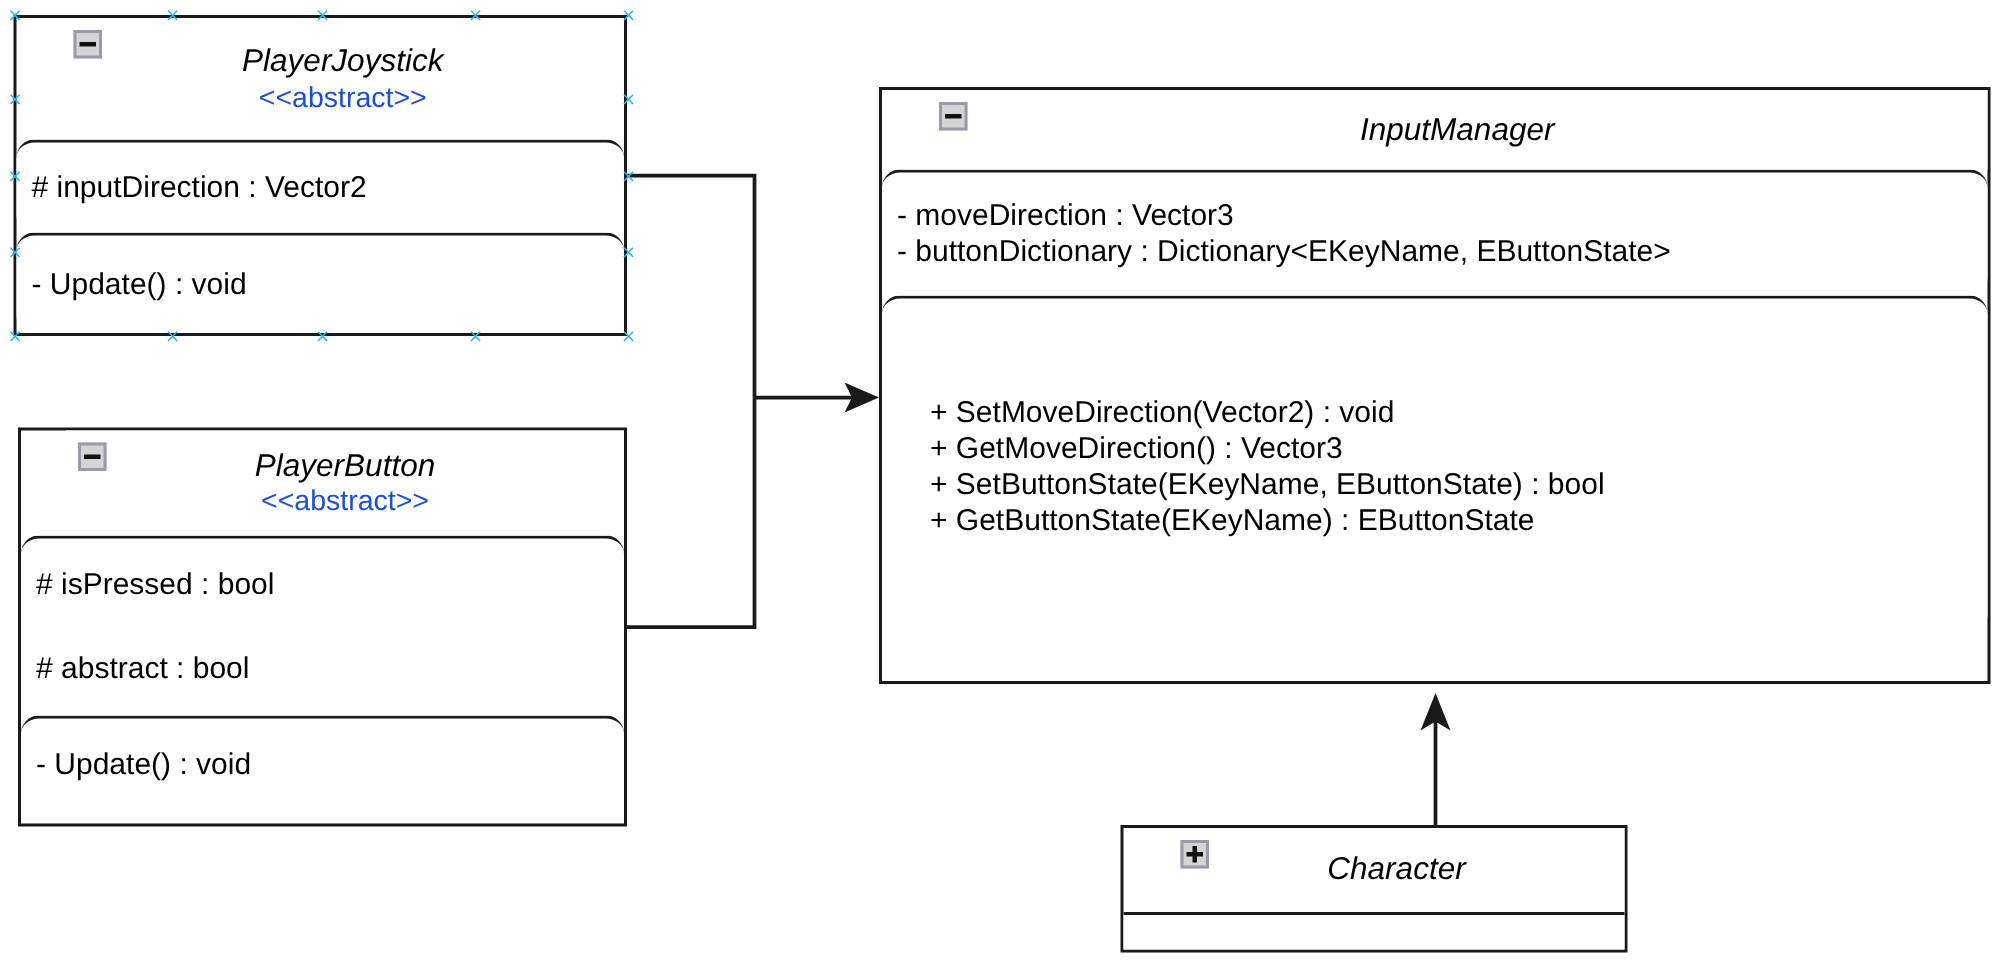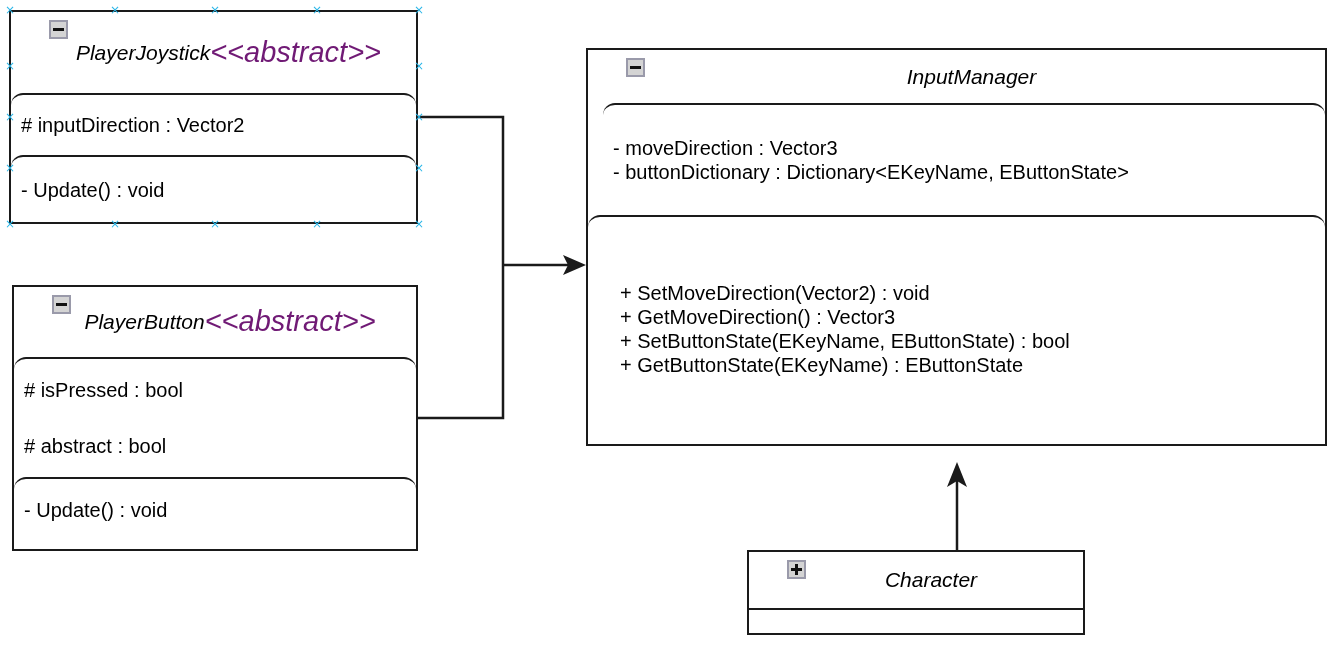--- a/index.html
+++ b/index.html
@@ -29,37 +29,36 @@
     position: relative;
     background: #ffffff;
   }
   .uml-compartment + .uml-compartment {
     border-top: 2px solid #1a1a1a;
   }
 
   
   .uml-header {
     display: flex;
-    flex-direction: row;
+    flex-direction: column;
     align-items: center;
     justify-content: center;
     text-align: center;
     margin-left: 30px;
   }
   .uml-class-name {
     font-style: italic;
     font-size: 21px;
     color: #000000;
     line-height: 1.22;
     white-space: nowrap;
   }
   .uml-stereotype {
-    font-style: italic;
-    font-size: 29px;
-    color: #701a75;
+    font-size: 19px;
+    color: #1d4ed8;
     line-height: 1.22;
     white-space: nowrap;
   }
 
   
   .uml-toggle {
     position: absolute;
     left: 8px;
     top: 8px;
     width: 19px;
@@ -190,28 +189,28 @@
     </div>
     <div class="uml-compartment uml-members" style="height:120px;gap:32px;">
       <div class="uml-member"># isPressed : bool</div>
       <div class="uml-member"># abstract : bool</div>
     </div>
     <div class="uml-compartment uml-members" style="height:64px;">
       <div class="uml-member">- Update() : void</div>
     </div>
   </div>
 
-  <div class="uml-class" style="left:586px; top:48px; width:741px; height:398px;">
+  <div class="uml-class" style="left:586px; top:58px; width:741px; height:398px;">
     <div class="uml-compartment uml-header" style="height:53px;">
       <div class="uml-toggle">
         <span class="bar-h"></span>
       </div>
       <div class="uml-class-name">InputManager</div>
     </div>
-    <div class="uml-compartment uml-members" style="height:112px;margin-left:15px;">
+    <div class="uml-compartment uml-members" style="height:84px;">
       <div class="uml-member">- moveDirection : Vector3</div>
       <div class="uml-member">- buttonDictionary : Dictionary&lt;EKeyName, EButtonState&gt;</div>
     </div>
     <div class="uml-compartment uml-members" style="height:225px;padding-left:32px;">
       <div class="uml-member">+ SetMoveDirection(Vector2) : void</div>
       <div class="uml-member">+ GetMoveDirection() : Vector3</div>
       <div class="uml-member">+ SetButtonState(EKeyName, EButtonState) : bool</div>
       <div class="uml-member">+ GetButtonState(EKeyName) : EButtonState</div>
     </div>
   </div>

